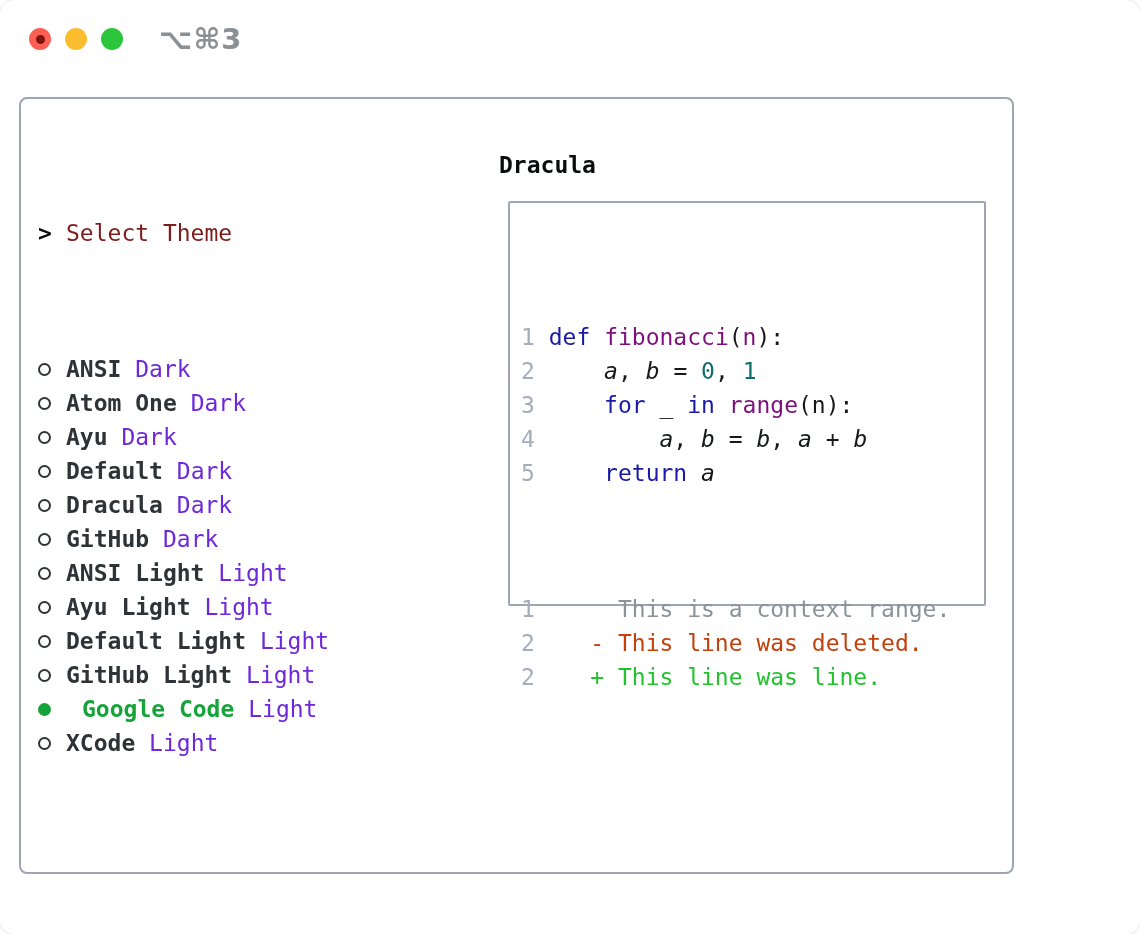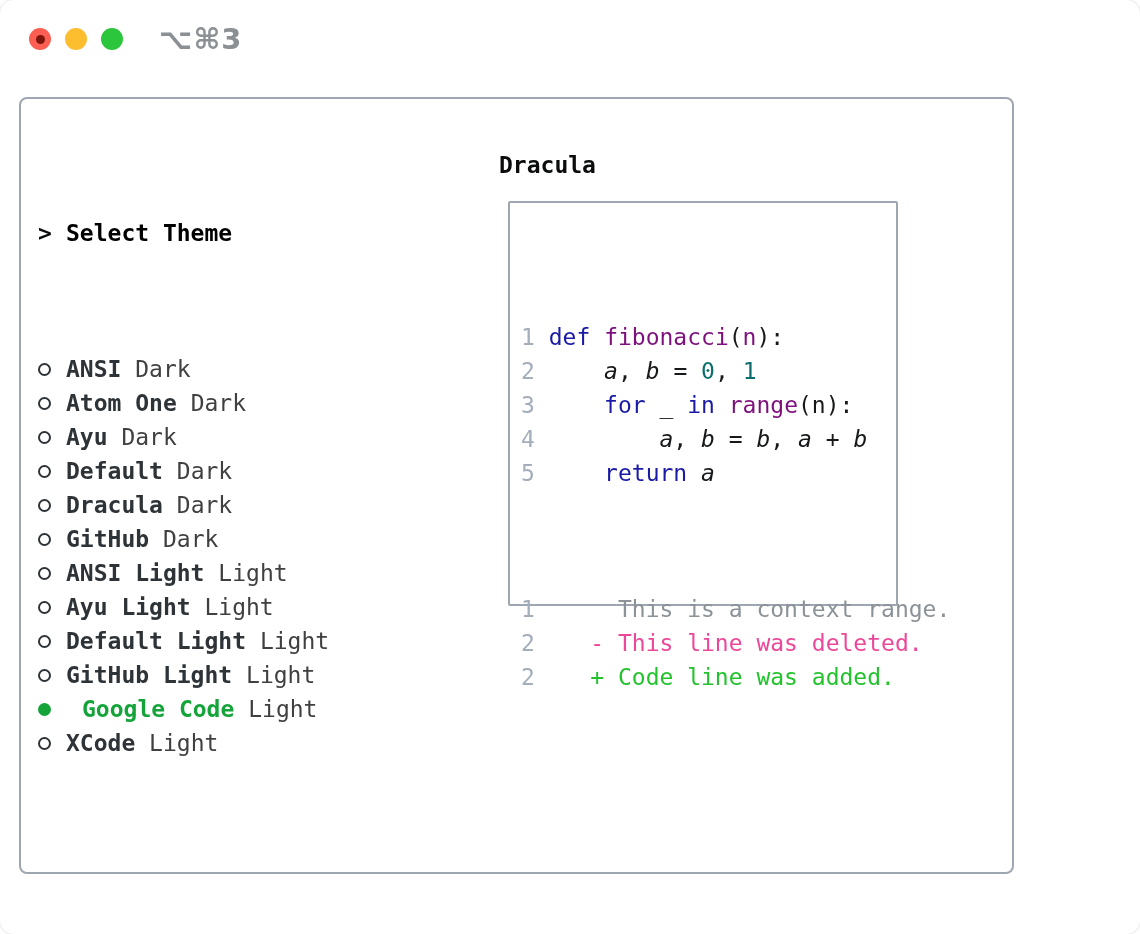--- a/index.html
+++ b/index.html
@@ -29,44 +29,44 @@
     background:#fff;display:flex;
     padding:49px 0 0 17px;
   }
   .left-col{width:461px;white-space:pre;}
   .row{height:34px;}
   .bullet{display:inline-block;width:28px;vertical-align:baseline;}
   .circle{display:inline-block;width:13px;height:13px;border-radius:50%;
           border:2px solid #2e3338;box-sizing:border-box;position:relative;top:-1px;}
   .circle.filled{background:#14a43a;border-color:#14a43a;}
   .caret{font-weight:bold;color:#0b0c0d;}
-  .heading{font-weight:bold;color:#000000;}
+  .heading{font-weight:normal;color:#7f1d1d;}
   .item-name{color:#2e3338;font-weight:bold;}
   .item-name.selected{color:#14a43a;margin-left:16px;}
-  .variant{color:#404040;}
+  .variant{color:#6d28d9;}
   .spacer{height:34px;}
   
   .right-col{flex:1;}
   .preview-heading{font-weight:bold;color:#0b0c0d;height:34px;}
   .preview-box{
     margin-top:19px;margin-left:9px;
-    width:390px;height:405px;box-sizing:border-box;
+    width:478px;height:405px;box-sizing:border-box;
     border:2px solid #9ea7b1;border-radius:2px;
     padding:49px 0 0 11px;
     white-space:pre;
   }
   .code-line,.diff-line{height:34px;color:#16181a;}
   .diff-block{margin-top:34px;}
   .ln{color:#a4adba;}
   .tok-kw{color:#1a1aa6;}
   .tok-fn{color:#7e107e;}
   .tok-lit{color:#0d6d6d;}
   .tok-var{color:#16181a;font-style:italic;}
   .ctx{color:#8b9298;}
-  .del{color:#ec4899;}
+  .del{color:#c2410c;}
   .add{color:#22c32d;}
 </style>
 </head>
 <body>
 
 <div class="window">
 
   <div class="titlebar">
     <span class="light red"></span>
     <span class="light yellow"></span>
@@ -90,18 +90,18 @@
       
 
       
       
     </div>
 
     <div class="right-col">
       <div class="preview-heading">Dracula</div>
       <div class="preview-box">
         <div><div class="code-line"><span class="ln">1</span><span> </span><span class="tok-kw">def</span><span> </span><span class="tok-fn">fibonacci</span><span>(</span><span class="tok-fn">n</span><span>):</span></div><div class="code-line"><span class="ln">2</span><span>     </span><span class="tok-var">a</span><span>, </span><span class="tok-var">b</span><span> = </span><span class="tok-lit">0</span><span>, </span><span class="tok-lit">1</span></div><div class="code-line"><span class="ln">3</span><span>     </span><span class="tok-kw">for</span><span> _ </span><span class="tok-kw">in</span><span> </span><span class="tok-fn">range</span><span>(n):</span></div><div class="code-line"><span class="ln">4</span><span>         </span><span class="tok-var">a</span><span>, </span><span class="tok-var">b</span><span> = </span><span class="tok-var">b</span><span>, </span><span class="tok-var">a</span><span> + </span><span class="tok-var">b</span></div><div class="code-line"><span class="ln">5</span><span>     </span><span class="tok-kw">return</span><span> </span><span class="tok-var">a</span></div></div>
-        <div class="diff-block"><div class="diff-line"><span class="ln">1</span><span>      </span><span class="ctx">This is a context range.</span></div><div class="diff-line"><span class="ln">2</span><span>    </span><span class="del">- This line was deleted.</span></div><div class="diff-line"><span class="ln">2</span><span>    </span><span class="add">+ Code line was added.</span></div></div>
+        <div class="diff-block"><div class="diff-line"><span class="ln">1</span><span>      </span><span class="ctx">This is a context range.</span></div><div class="diff-line"><span class="ln">2</span><span>    </span><span class="del">- This line was deleted.</span></div><div class="diff-line"><span class="ln">2</span><span>    </span><span class="add">+ This line was line.</span></div></div>
       </div>
     </div>
 
   </div>
 </div>
 
 </body></html>

